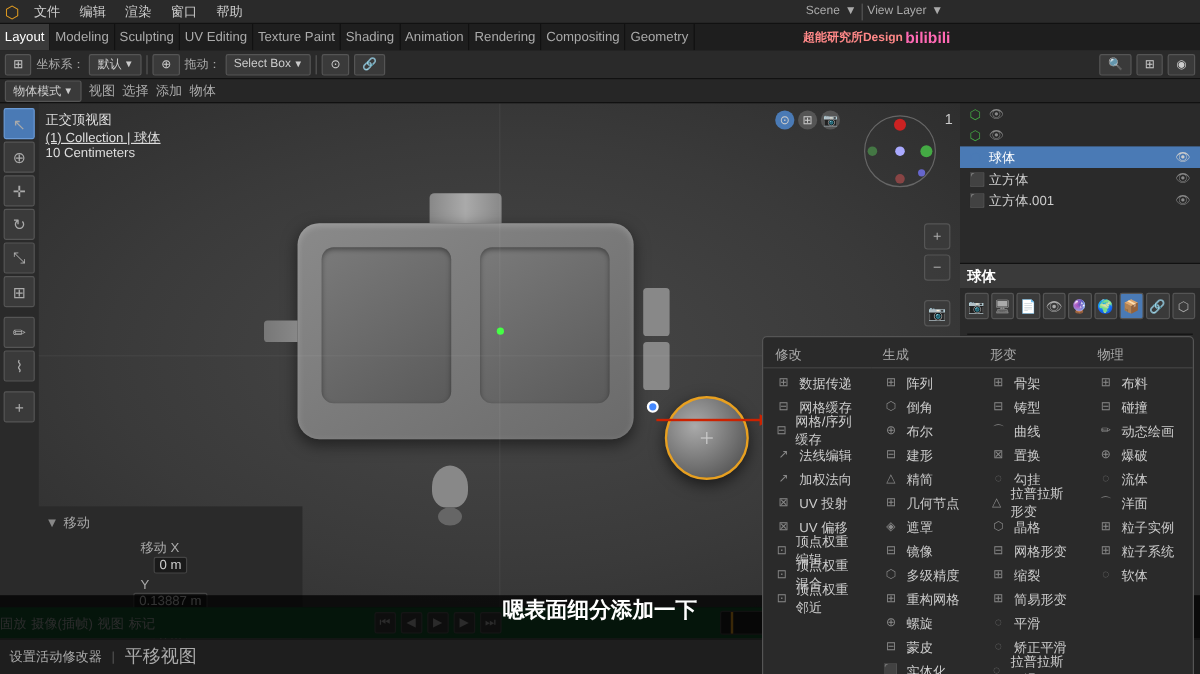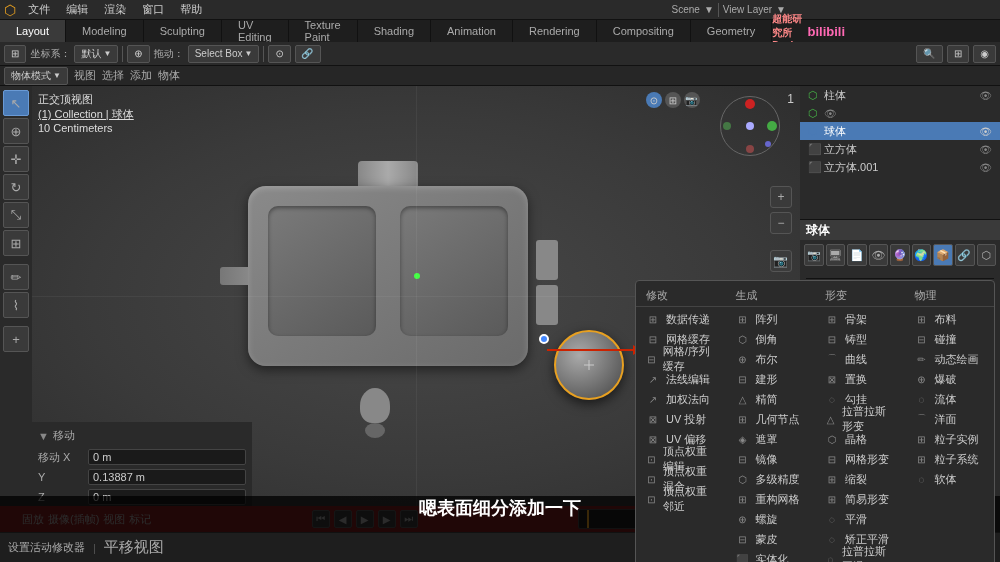--- a/index.html
+++ b/index.html
@@ -40,21 +40,21 @@
       width: 100%;
       height: 22px;
       background: #1e1e1e;
       display: flex;
       align-items: stretch;
       position: absolute;
       top: 20px;
       z-index: 100;
     }
     .ws-tab {
-      padding: 0 16px;
+      padding: 0 4px;
       display: flex;
       align-items: center;
       font-size: 11px;
       color: #aaa;
       cursor: pointer;
       border-right: 1px solid #111;
     }
     .ws-tab.active {
       background: #3a3a3a;
       color: #fff;
@@ -257,20 +257,21 @@
       margin-bottom: 6px;
       font-size: 11px;
       color: #aaa;
     }
 
     .props-row {
       display: flex;
       align-items: center;
       margin-bottom: 4px;
       font-size: 11px;
+      flex-direction: column;
     }
 
     .props-label {
       width: 50px;
       color: #aaa;
       font-size: 11px;
     }
 
     .props-value {
       flex: 1;
@@ -497,24 +498,24 @@
       color: #aaa;
     }
 
     
     #timeline {
       position: absolute;
       left: 0;
       bottom: 30px;
       right: 200px;
       height: 26px;
-      background: #7f1d1d;
-      display: flex;
-      align-items: center;
-      padding: 0 22px;
+      background: #14532d;
+      display: flex;
+      align-items: center;
+      padding: 0 0;
       gap: 4px;
       z-index: 80;
     }
 
     .timeline-btn {
       width: 18px;
       height: 18px;
       background: #3a3a3a;
       border: 1px solid #555;
       border-radius: 2px;
@@ -847,21 +848,20 @@
       <span style="color:#666;font-size:10px;">🔍</span>
     </div>
 
     <div class="outliner-item">
       <span style="width:12px;color:#888;">▦</span>
       <span style="flex:1;">平面</span>
       <span style="color:#888;font-size:10px;">👁</span>
     </div>
     <div class="outliner-item">
       <span style="width:12px;color:#44aa44;">⬡</span>
-      <span style="flex:1;">柱体</span>
       <span style="color:#888;font-size:10px;">👁</span>
     </div>
     <div class="outliner-item">
       <span style="width:12px;color:#44aa44;">⬡</span>
       <span style="color:#888;font-size:10px;">👁</span>
     </div>
     <div class="outliner-item active">
       <span style="width:12px;color:#4a7ab5;">⬡</span>
       <span style="flex:1;">球体</span>
       <span style="color:#ccc;font-size:10px;">👁</span>

